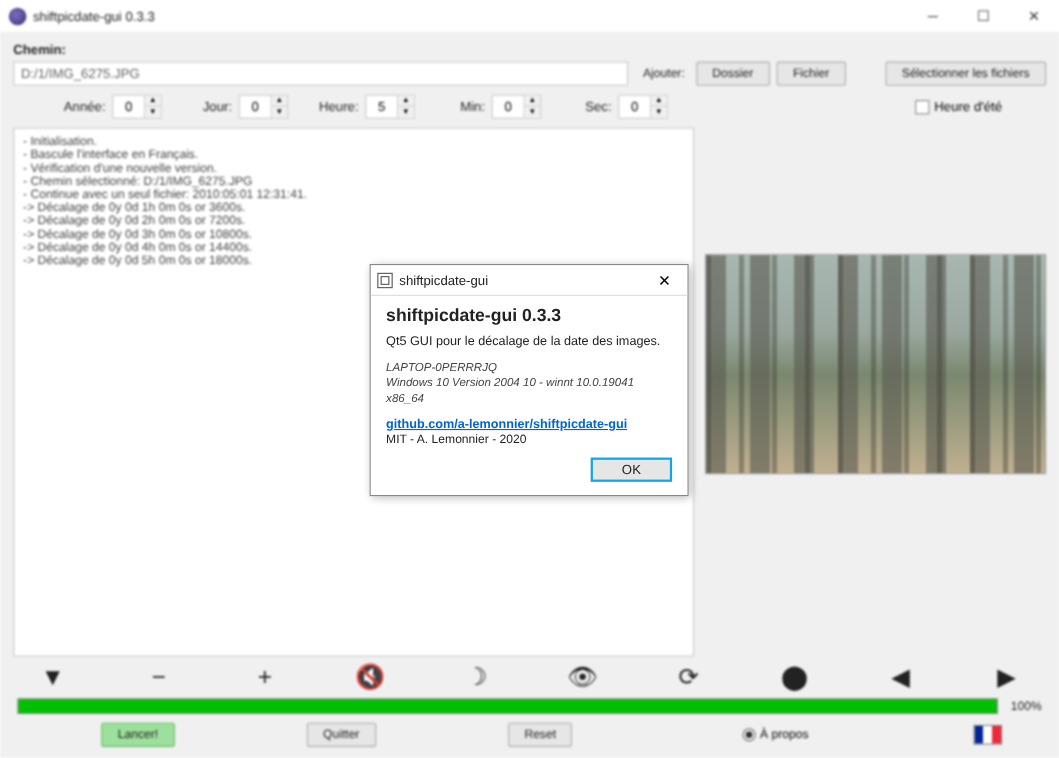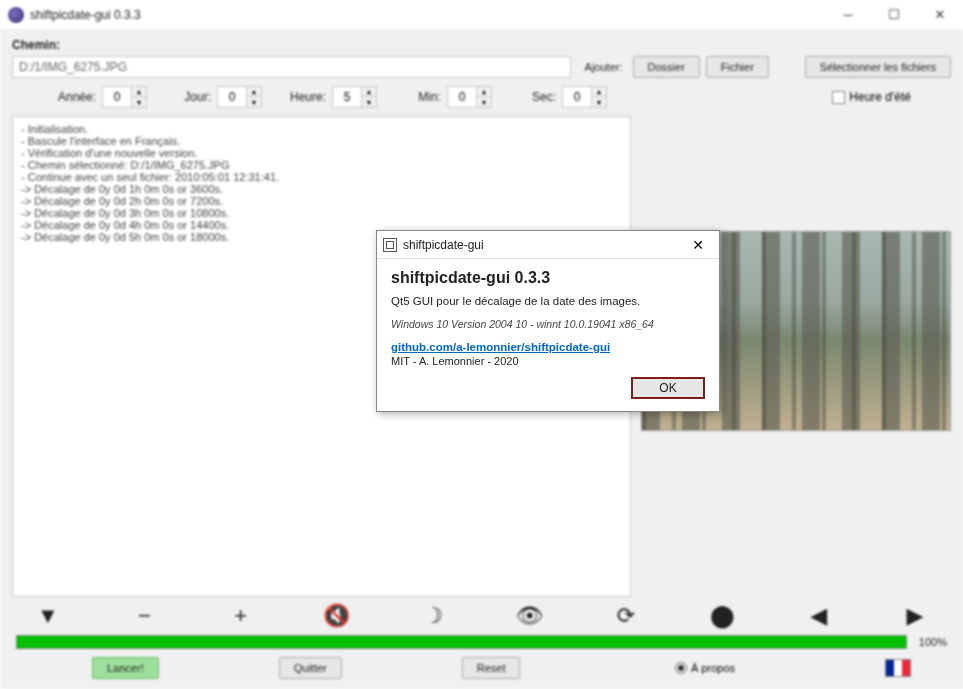--- a/index.html
+++ b/index.html
@@ -38,34 +38,34 @@
   .toolbar .ico { width: 32px; text-align: center; }
   .progressrow { display: flex; align-items: center; gap: 4px; padding: 0 4px; }
   .progress { flex: 1; height: 14px; background: #00c000; border: 1px solid #888; }
   .pct { font-size: 11px; color: #222; width: 36px; text-align: right; }
   .bottomrow { display: flex; align-items: center; gap: 120px; padding: 8px 40px 4px 80px; }
   .radio { display: flex; align-items: center; gap: 4px; font-size: 11px; margin-left: auto; }
   .radio .dot { width: 12px; height: 12px; border: 1px solid #666; border-radius: 50%; display: flex; align-items: center; justify-content: center; }
   .radio .dot .inner { width: 6px; height: 6px; background: #333; border-radius: 50%; }
   .flag { width: 26px; height: 18px; background: linear-gradient(to right, #002395 0 33%, #fff 33% 66%, #ed2939 66% 100%); border: 1px solid #888; margin-left: 30px; }
   
-  .dialog { position: absolute; left: 336px; top: 230px; width: 344px; background: #fff; border: 1px solid #888; box-shadow: 2px 2px 8px rgba(0,0,0,0.3); z-index: 10; margin-left: 40px; }
+  .dialog { position: absolute; left: 336px; top: 240px; width: 290px; background: #fff; border: 1px solid #888; box-shadow: 2px 2px 8px rgba(0,0,0,0.3); z-index: 10; }
   .dlg-titlebar { height: 28px; display: flex; align-items: center; padding: 0 6px; border-bottom: 1px solid #ddd; }
   .dlg-titlebar .dlg-icon { width: 14px; height: 14px; border: 1px solid #555; margin-right: 6px; position: relative; }
   .dlg-titlebar .dlg-icon::after { content:""; position:absolute; inset: 2px; border: 1px solid #555; }
   .dlg-titlebar .dlg-title { font-size: 12px; flex: 1; color: #222; }
   .dlg-titlebar .dlg-close { width: 30px; text-align: center; font-size: 14px; }
   .dlg-body { padding: 10px 14px 12px 14px; font-size: 11.5px; color: #222; }
   .dlg-body .heading { font-weight: bold; margin-bottom: 8px; font-size: 16px; }
   .dlg-body .desc { margin-bottom: 10px; }
   .dlg-body .sys { font-style: italic; color: #444; font-size: 10.5px; line-height: 1.35; margin-bottom: 10px; }
   .dlg-body a { color: #0066cc; text-decoration: underline; font-weight: bold; }
   .dlg-body .lic { font-size: 11px; margin-top: 2px; }
   .dlg-foot { display: flex; justify-content: flex-end; padding-top: 10px; }
-  .dlg-ok { width: 74px; height: 22px; border: 2px solid #7f1d1d; background: #e6e6e6; font-size: 12px; display: flex; align-items: center; justify-content: center; }
+  .dlg-ok { width: 74px; height: 22px; border: 2px solid #0ea5e9; background: #e6e6e6; font-size: 12px; display: flex; align-items: center; justify-content: center; }
 </style>
 </head>
 <body>
 
 <div class="blur-layer">
   <div class="titlebar">
     <div class="app-icon"></div>
     <div class="title">shiftpicdate-gui 0.3.3</div>
     <div class="winbtns">
       <div class="winbtn">─</div>
@@ -191,20 +191,21 @@
 <div class="dialog">
   <div class="dlg-titlebar">
     <div class="dlg-icon"></div>
     <div class="dlg-title">shiftpicdate-gui</div>
     <div class="dlg-close">✕</div>
   </div>
   <div class="dlg-body">
     <div class="heading">shiftpicdate-gui 0.3.3</div>
     <div class="desc">Qt5 GUI pour le décalage de la date des images.</div>
     <div class="sys">
+      <div>LAPTOP-0PERRRJQ</div>
       <div>Windows 10 Version 2004 10 - winnt 10.0.19041 x86_64</div>
     </div>
     <a href="#">github.com/a-lemonnier/shiftpicdate-gui</a>
     <div class="lic">MIT - A. Lemonnier - 2020</div>
     <div class="dlg-foot">
       <div class="dlg-ok">OK</div>
     </div>
   </div>
 </div>
 

